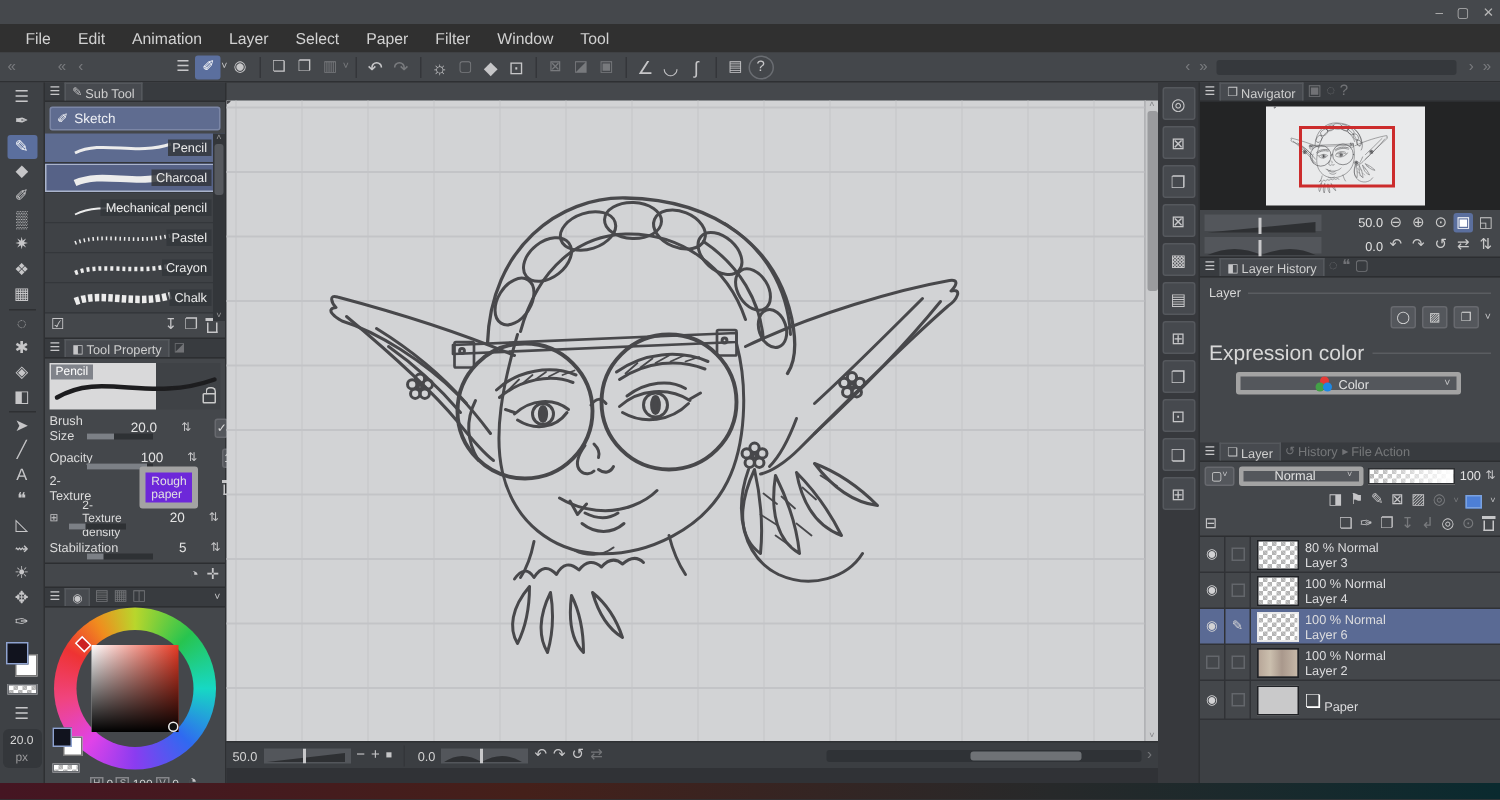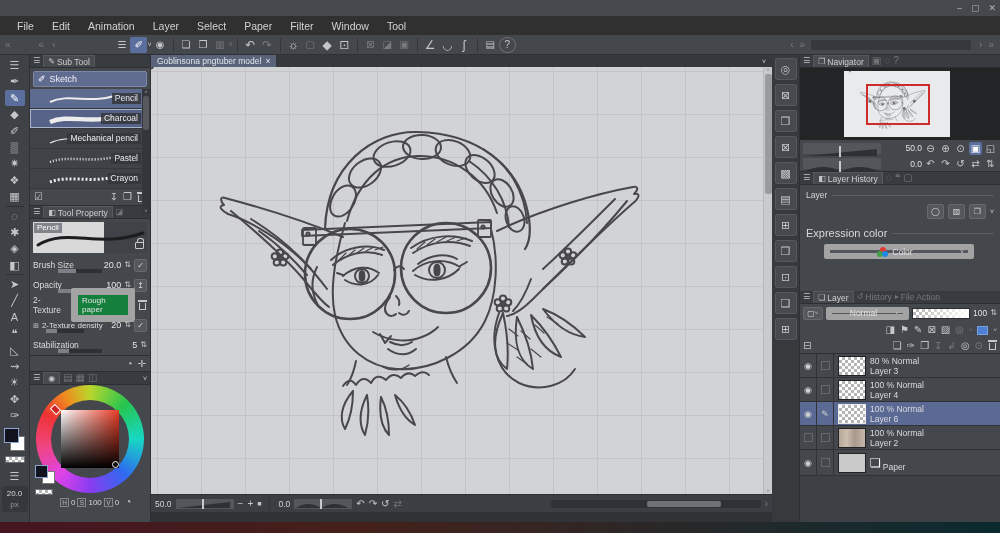--- a/index.html
+++ b/index.html
@@ -39,21 +39,21 @@
   .st1 path{stroke-width:1.2;}
   .st2 path{stroke-width:4.4;}
   .st3 path{stroke-width:3;stroke-dasharray:2 2;}
   .st4 path{stroke-width:2.6;stroke-dasharray:1 2;}
   .st5 path{stroke-width:5;stroke-dasharray:3 1.5;}
   .sscroll{position:absolute;right:0;top:0;width:8px;height:125px;background:#33363a;display:flex;flex-direction:column;align-items:center;font-size:6px;color:#9a9a9c;}
   .sthumb{width:6px;height:34px;background:#56595e;border-radius:2px;margin-top:1px;}
   .paction{height:17px;display:flex;align-items:center;padding:0 4px;gap:5px;border-bottom:1px solid #2c2e31;}
   .sp{flex:1;}
   
-  .tprow{height:20px;display:flex;align-items:center;padding:0 3px;gap:3px;font-size:8.5px;color:#dcdcdc;position:relative;}
+  .tprow{height:20px;display:flex;align-items:center;padding:0 3px;gap:16px;font-size:8.5px;color:#dcdcdc;position:relative;}
   .sld{position:absolute;left:28px;bottom:2px;width:44px;height:4px;background:#2e3134;}
   .sld i{display:block;height:4px;background:#7c8086;}
   .stepv{font-size:9px;color:#e4e4e4;}
   .chipbtn{width:13px;height:13px;background:#54575c;border:1px solid #67696e;border-radius:2px;display:flex;align-items:center;justify-content:center;font-size:8px;color:#d9d9d9;}
   .lock{position:relative;width:9px;height:7px;border:1px solid #c9c9c9;border-radius:1px;}
   .lock::before{content:"";position:absolute;left:1px;top:-5px;width:5px;height:4px;border:1px solid #c9c9c9;border-bottom:none;border-radius:3px 3px 0 0;}
   .trash{width:9px;height:11px;display:inline-block;}
   .trash i{display:block;width:9px;height:2px;background:#c6c6c8;margin-bottom:1px;}
   .trash b{display:block;width:7px;height:7px;margin-left:1px;border:1px solid #c6c6c8;border-top:none;}
   
@@ -81,21 +81,21 @@
   .slidew{width:58px;height:10px;background:#53565b;position:relative;}
   #understrip{left:151px;top:512px;width:621px;height:10px;background:#303236;}
   #hscroll{width:210px;height:8px;background:#2f3236;position:relative;border-radius:2px;}
   #hthumb{position:absolute;left:96px;top:1px;width:74px;height:6px;background:#6f7276;border-radius:2px;}
   
   #matstrip{left:772px;top:55px;width:28px;height:467px;background:#37393d;border-right:1px solid #2e3033;display:flex;flex-direction:column;align-items:center;padding-top:3px;gap:4px;}
   .matbtn{width:22px;height:22px;background:#46494e;border:1px solid #55585d;border-radius:2px;display:flex;align-items:center;justify-content:center;font-size:11px;color:#c6c6c8;}
   
   #rightcol{left:800px;top:55px;width:200px;height:467px;background:#44474b;}
   .hr{height:1px;background:#5a5d61;flex:1;}
-  .ddl{height:15px;background:#54575c;border:6px solid #a3a3a3;border-radius:2px;display:flex;align-items:center;font-size:8.5px;color:#e2e2e2;padding:0 4px;gap:4px;}
+  .ddl{height:15px;background:#54575c;border:3px solid #a3a3a3;border-radius:2px;display:flex;align-items:center;font-size:8.5px;color:#e2e2e2;padding:0 4px;gap:4px;}
   .rgb{position:relative;width:11px;height:10px;}
   .rgb i{position:absolute;width:6px;height:6px;border-radius:50%;}
   .rgb i:nth-child(1){background:#e53935;left:2.5px;top:0;}
   .rgb i:nth-child(2){background:#43a047;left:0;top:4px;}
   .rgb i:nth-child(3){background:#1e88e5;left:5px;top:4px;}
   
   .lrow{height:24px;display:flex;align-items:center;border-bottom:1px solid #303236;background:#44474b;}
   .lrow.sel{background:#5a6a94;}
   .lcell{width:17px;height:24px;border-right:1px solid #303236;display:flex;align-items:center;justify-content:center;font-size:9px;color:#d2d2d4;}
   .lbox{width:9px;height:9px;border:1px solid #63666b;}
@@ -386,20 +386,26 @@
               <path d="M4,11 C22,4 44,12 68,6"></path>
             </svg>
           <span class="lbl">Pastel</span>
         </div>
         <div class="brow">
           <svg class="stroke st3" viewBox="0 0 72 16">
               <path d="M4,11 C22,4 44,12 68,6"></path>
             </svg>
           <span class="lbl">Crayon</span>
         </div>
+        <div class="brow">
+          <svg class="stroke st5" viewBox="0 0 72 16">
+              <path d="M4,10 C22,3 44,13 68,6"></path>
+            </svg>
+          <span class="lbl">Chalk</span>
+        </div>
         <div class="sscroll">
           <span>˄</span>
           <span class="sthumb"></span>
           <span style="margin-top:auto">˅</span>
         </div>
       </div>
       <div class="paction">
         <span class="ic">☑</span>
         <span class="sp"></span>
         <span class="ic">↧</span>
@@ -449,21 +455,21 @@
         <span class="sp"></span>
         <span class="stepv">100</span>
         <span class="ic" style="font-size:8px">⇅</span>
         <span class="chipbtn">
             <span>↥</span>
           </span>
       </div>
       <div class="tprow">
         <span>2-Texture</span>
         <span class="sp"></span>
-        <span style="background:#15803d;border:7px solid #a3a3a3;border-radius:2px;font-size:8px;padding:1px 4px;color:#e2e2e2">Rough paper</span>
+        <span style="background:#6d28d9;border:4px solid #a3a3a3;border-radius:2px;font-size:8px;padding:1px 4px;color:#e2e2e2">Rough paper</span>
         <span class="trash">
             <i></i>
             <b></b>
           </span>
       </div>
       <div class="tprow">
         <span class="ic" style="font-size:7px">⊞</span>
         <span style="font-size:8px">2-Texture density</span>
         <span class="sld" style="left:16px;width:38px">
             <i style="width:30%"></i>
@@ -520,28 +526,20 @@
             <span>100</span>
           <b>V</b>
             <span>0</span>
           <span class="ic" style="font-size:10px;margin-left:4px">◔</span>
         </div>
 
       </div>
     </div>
   </div>
 
-  <div id="tabbar" class="abs">
-    <div id="doctab">
-      <span>Goblinsona pngtuber model</span>
-      <span>×</span>
-    </div>
-    <span class="sp"></span>
-    <span class="ic" style="font-size:7px;margin:0 6px 2px 0">˅</span>
-  </div>
 
   <div id="canvas" class="abs">
     <svg class="gsvg" width="612" height="427" viewBox="4 6 612 427">
       <use href="#goblin" width="620" height="428"></use>
     </svg>
   </div>
   <div id="vscroll" class="abs">
     <span>˄</span>
     <span id="vthumb"></span>
     <span style="margin-top:auto">˅</span>
@@ -689,21 +687,21 @@
             </span>
           <span class="chipbtn" style="width:17px;height:15px">
               <span>▨</span>
             </span>
           <span class="chipbtn" style="width:17px;height:15px">
               <span>❐</span>
             </span>
           <span class="ic" style="font-size:7px">˅</span>
         </div>
         <div class="row" style="gap:5px">
-          <span style="font-size:11px;color:#d8d8d8">Expression color</span>
+          <span style="font-size:14px;color:#d8d8d8">Expression color</span>
           <span class="hr"></span>
         </div>
         <div class="ddl" style="width:150px;margin:5px 0 0 18px">
           <span class="sp"></span>
           <span class="rgb">
               <i></i>
               <i></i>
               <i></i>
             </span>
           <span>Color</span>

